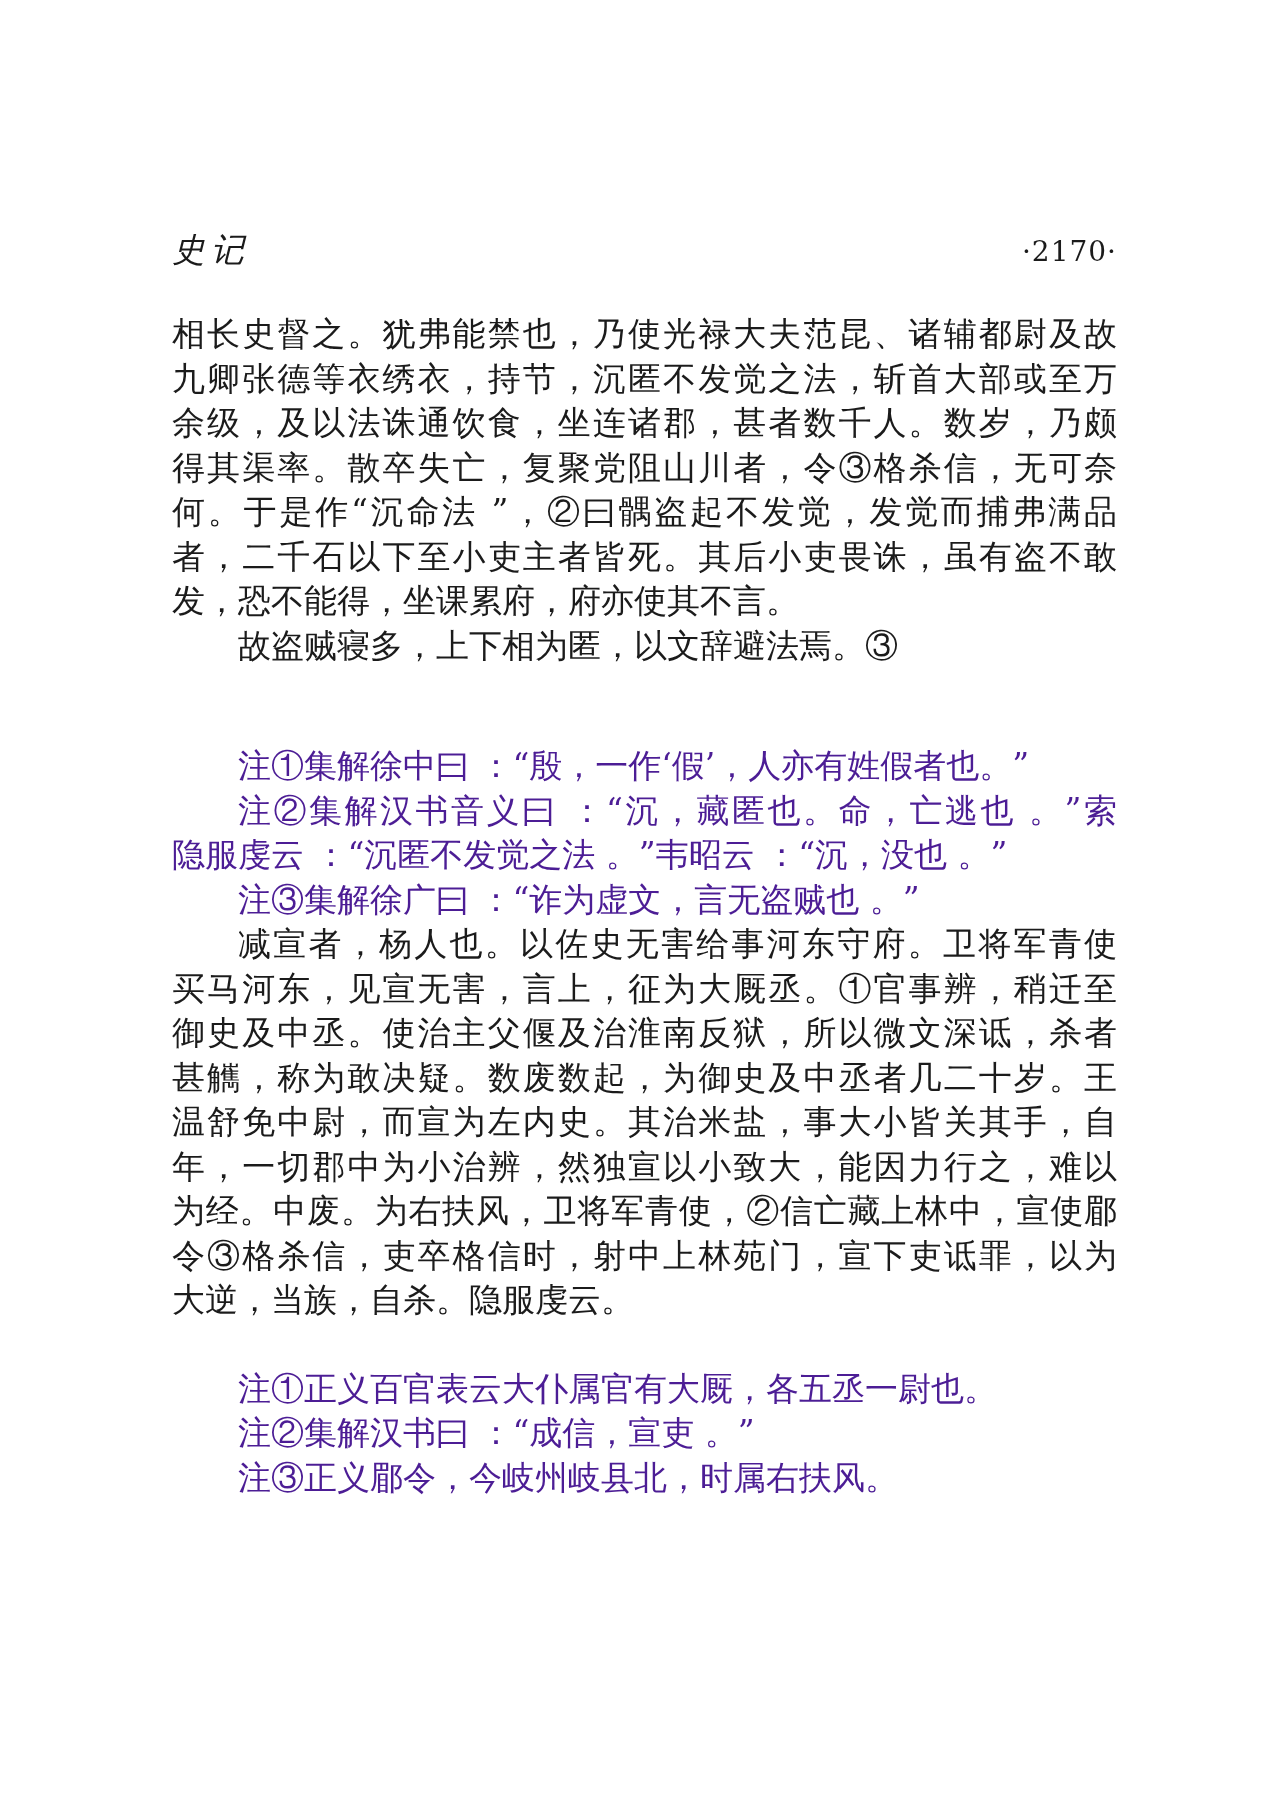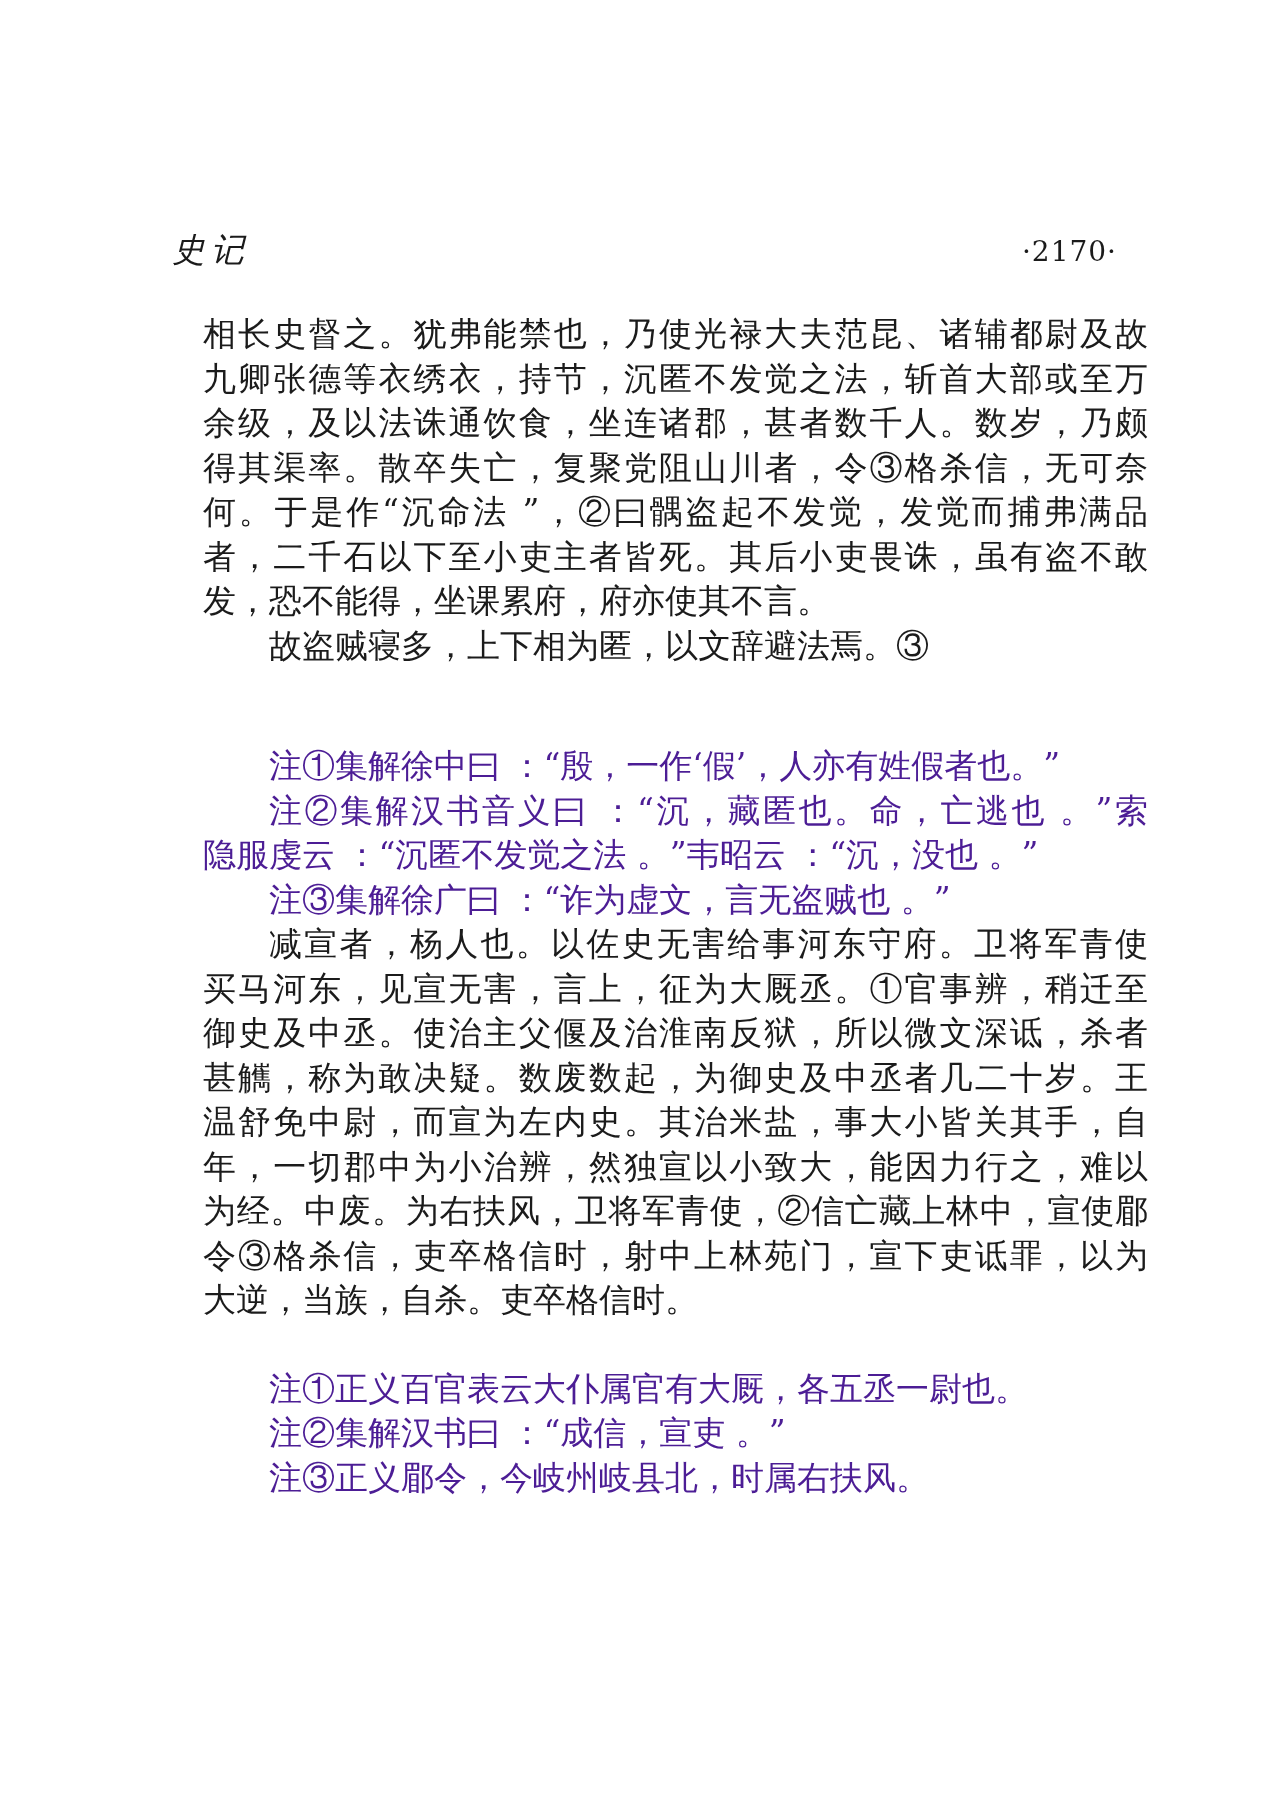--- a/index.html
+++ b/index.html
@@ -36,21 +36,20 @@
     letter-spacing: 1px;
     text-align: right;
   }
   .text-block {
     position: absolute;
     top: 312px;
     left: 172px;
     width: 945px;
     font-size: 33px;
     line-height: 44.5px;
-    margin-left: 31px;
   }
   .line {
     text-align: justify;
     text-align-last: justify;
     text-justify: inter-character;
     white-space: normal;
   }
   .line.end {
     text-align-last: left;
   }
@@ -95,21 +94,21 @@
 
     <div class="para">
       <div class="line indent">减宣者，杨人也。以佐史无害给事河东守府。卫将军青使</div>
       <div class="line">买马河东，见宣无害，言上，征为大厩丞。①官事辨，稍迁至</div>
       <div class="line">御史及中丞。使治主父偃及治淮南反狱，所以微文深诋，杀者</div>
       <div class="line">甚觽，称为敢决疑。数废数起，为御史及中丞者几二十岁。王</div>
       <div class="line">温舒免中尉，而宣为左内史。其治米盐，事大小皆关其手，自</div>
       <div class="line">年，一切郡中为小治辨，然独宣以小致大，能因力行之，难以</div>
       <div class="line">为经。中废。为右扶风，卫将军青使，②信亡藏上林中，宣使郿</div>
       <div class="line">令③格杀信，吏卒格信时，射中上林苑门，宣下吏诋罪，以为</div>
-      <div class="line end">大逆，当族，自杀。吏卒格信时。</div>
+      <div class="line end">大逆，当族，自杀。隐服虔云。</div>
     </div>
 
     <div class="para annotation gap-small">
       <div class="line end indent">注①正义百官表云大仆属官有大厩，各五丞一尉也。</div>
       <div class="line end indent">注②集解汉书曰 ：“成信，宣吏 。”</div>
       <div class="line end indent">注③正义郿令，今岐州岐县北，时属右扶风。</div>
     </div>
 
   </div>
 </div>

